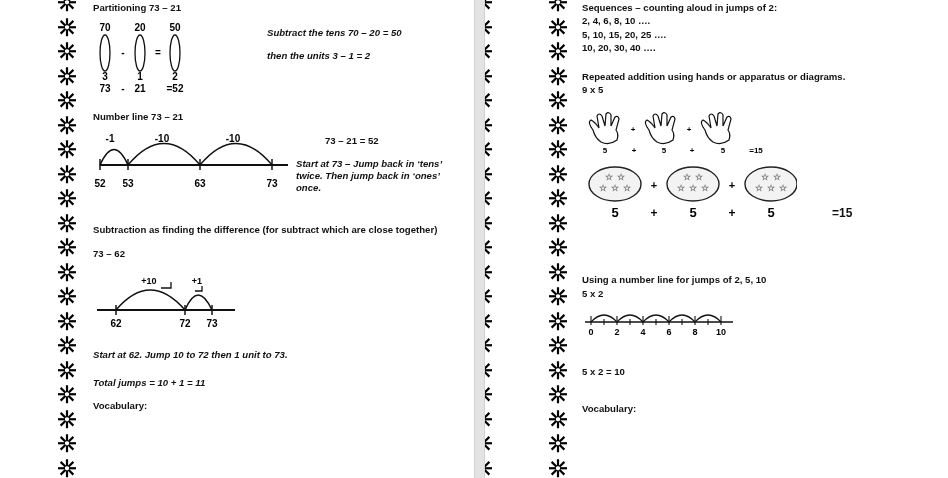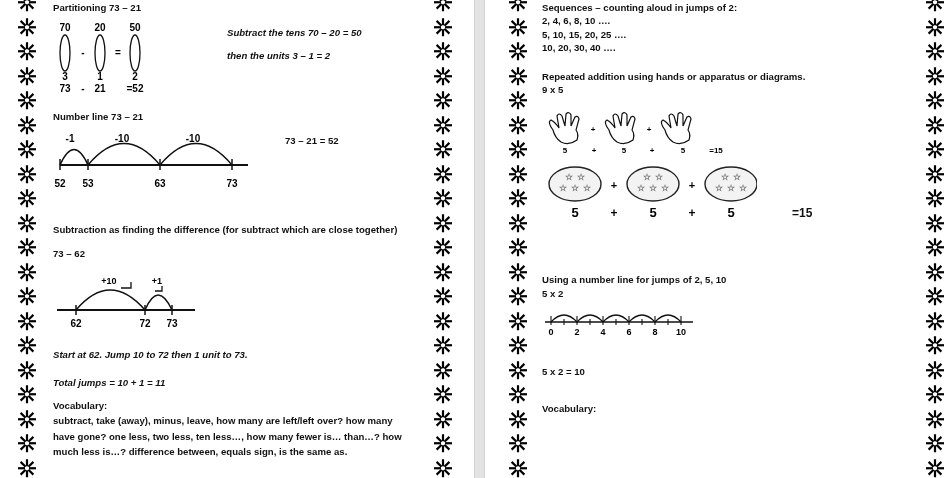--- a/index.html
+++ b/index.html
@@ -1,18 +1,18 @@
 <!DOCTYPE html>
 <html><head>
 <meta charset="utf-8">
 <style>
   html,body{margin:0;padding:0;}
   body{width:948px;height:478px;overflow:hidden;background:#fff;position:relative;
        font-family:"Liberation Sans",sans-serif;color:#111;}
-  .page{position:absolute;top:0;height:478px;background:#fff;overflow:hidden;}
+  .page{position:absolute;top:0;height:478px;background:#fff;overflow:hidden;margin-left:40px;}
   #page-left{left:0;width:474px;}
   #page-right{left:485px;width:552px;}
   .gutter{position:absolute;left:474px;top:0;width:11px;height:478px;background:#e3e3e3;
           border-left:1px solid #d2d2d2;border-right:1px solid #d2d2d2;box-sizing:border-box;}
   .star-col{position:absolute;top:-10px;width:22px;}
   .star{display:block;width:22px;height:24.5px;}
   .t{position:absolute;font-size:9.6px;font-weight:bold;white-space:nowrap;line-height:12px;}
   .i{font-style:italic;}
   .wrap{white-space:normal;}
   svg text{font-family:"Liberation Sans",sans-serif;font-weight:bold;}
@@ -543,20 +543,21 @@
     <text x="18" y="14" font-size="10" text-anchor="middle">-1</text>
     <text x="70" y="14" font-size="10" text-anchor="middle">-10</text>
     <text x="141" y="14" font-size="10" text-anchor="middle">-10</text>
     <text x="8" y="59" font-size="10" text-anchor="middle">52</text>
     <text x="36" y="59" font-size="10" text-anchor="middle">53</text>
     <text x="108" y="59" font-size="10" text-anchor="middle">63</text>
     <text x="180" y="59" font-size="10" text-anchor="middle">73</text>
   </svg>
 
   <div class="t" style="left:285px;top:135px;font-weight:normal;font-weight:bold">73 – 21 = 52</div>
+  <div class="t i wrap" style="left:256px;top:158px;width:160px">Start at 73 – Jump back in ‘tens’ twice. Then jump back in ‘ones’ once.</div>
 
   <div class="t" style="left:53px;top:224px">Subtraction as finding the difference (for subtract which are close together)</div>
   <div class="t" style="left:53px;top:248px">73 – 62</div>
 
   <svg style="position:absolute;left:55px;top:272px" width="145" height="60">
     <line x1="2" y1="38" x2="140" y2="38" stroke="#111" stroke-width="1.8"></line>
     <line x1="21" y1="33" x2="21" y2="43" stroke="#111" stroke-width="1.5"></line>
     <line x1="90" y1="33" x2="90" y2="43" stroke="#111" stroke-width="1.5"></line>
     <line x1="117" y1="33" x2="117" y2="43" stroke="#111" stroke-width="1.5"></line>
     <path d="M21 38 Q55 -2 90 38" fill="none" stroke="#111" stroke-width="1.5"></path>
@@ -567,21 +568,20 @@
     <text x="102" y="12" font-size="9" text-anchor="middle">+1</text>
     <text x="21" y="55" font-size="10" text-anchor="middle">62</text>
     <text x="90" y="55" font-size="10" text-anchor="middle">72</text>
     <text x="117" y="55" font-size="10" text-anchor="middle">73</text>
   </svg>
 
   <div class="t i" style="left:53px;top:349px">Start at 62. Jump 10 to 72 then 1 unit to 73.</div>
   <div class="t i" style="left:53px;top:377px">Total jumps = 10 + 1 = 11</div>
 
   <div class="t" style="left:53px;top:400px">Vocabulary:</div>
-  <div class="t wrap" style="left:53px;top:413px;width:362px;line-height:15.5px">subtract, take (away), minus, leave, how many are left/left over? how many have gone? one less, two less, ten less…, how many fewer is… than…? how much less is…? difference between, equals sign, is the same as.</div>
 </div>
 
 <div class="gutter"></div>
 
 <div class="page" id="page-right">
   <div class="star-col" style="left:22px">
       <svg class="star" viewBox="0 0 22 24">
         <g stroke="#000" stroke-width="2.2" fill="none">
           <line x1="13" y1="12" x2="20" y2="12"></line>
           <line x1="12.414213562373096" y1="13.414213562373096" x2="17.36396103067893" y2="18.36396103067893"></line>

